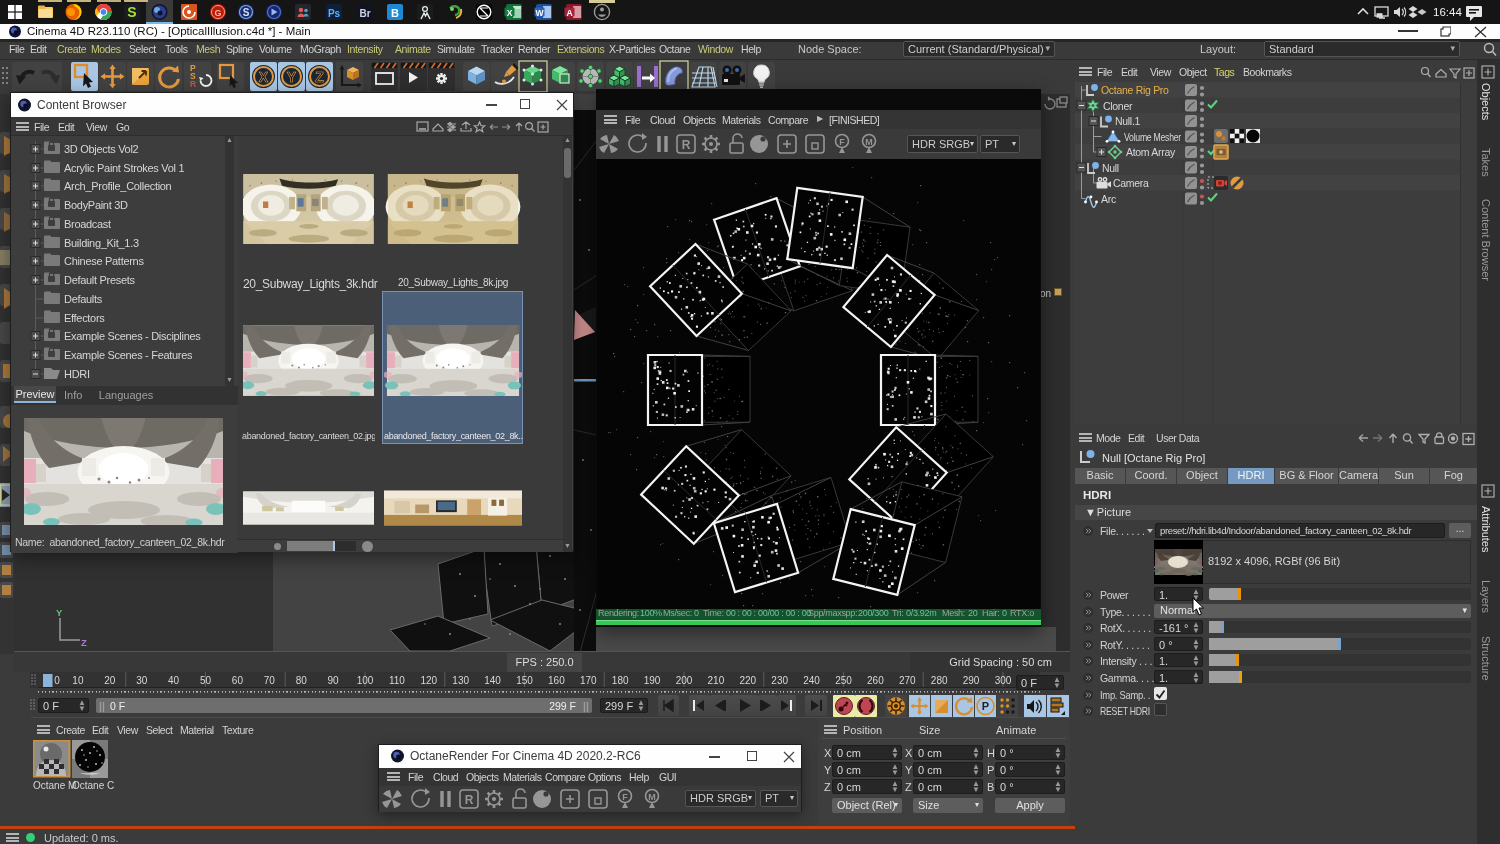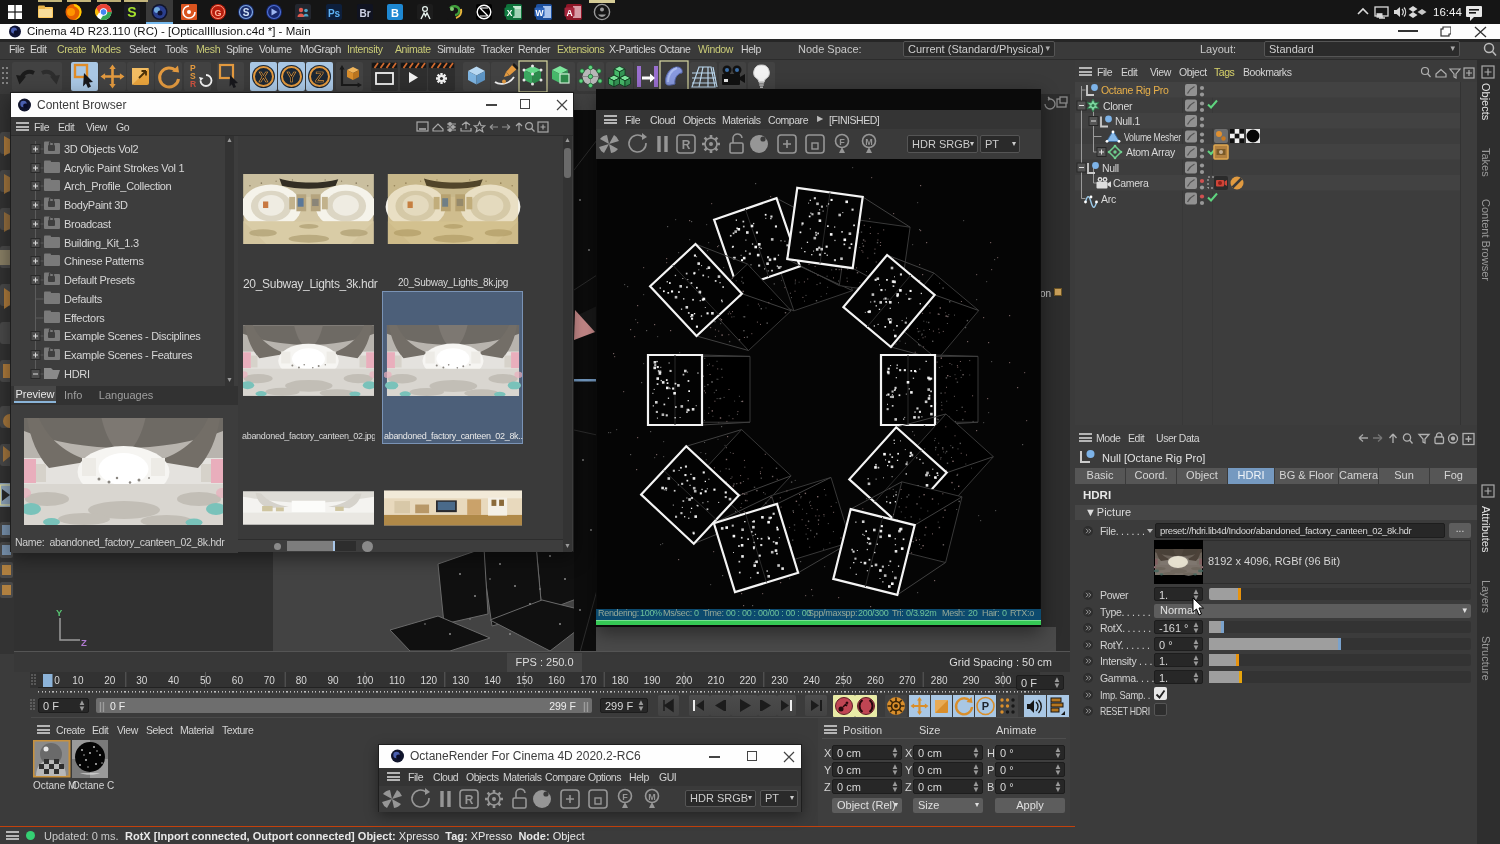--- a/index.html
+++ b/index.html
@@ -741,25 +741,24 @@
       <div class="abs field" style="left:177px;top:27px;width:70px;height:15px;padding:1px 4px;">0 °<span class="spin">▲<br>▼</span></div>
  <div class="abs txt" style="left:169px;top:46px;">P</div>
       <div class="abs field" style="left:177px;top:44px;width:70px;height:15px;padding:1px 4px;">0 °<span class="spin">▲<br>▼</span></div>
  <div class="abs txt" style="left:169px;top:63px;">B</div>
       <div class="abs field" style="left:177px;top:61px;width:70px;height:15px;padding:1px 4px;">0 °<span class="spin">▲<br>▼</span></div>
  <div class="abs" style="left:14px;top:80px;width:70px;height:15px;background:#5d5d5d;border-radius:2px;color:#e0e0e0;font-size:11px;padding:1px 5px;">Object (Rel)<span style="position:absolute;right:4px;top:2px;font-size:8px;">▾</span></div>
  <div class="abs" style="left:95px;top:80px;width:70px;height:15px;background:#5d5d5d;border-radius:2px;color:#e0e0e0;font-size:11px;padding:1px 5px;">Size<span style="position:absolute;right:4px;top:2px;font-size:8px;">▾</span></div>
  <div class="abs" style="left:177px;top:80px;width:70px;height:15px;background:#5d5d5d;border-radius:2px;color:#e0e0e0;font-size:11px;text-align:center;padding:1px 0;">Apply</div>
 </div>
 
-<div class="abs" id="statusbar" style="left:0;top:826px;width:1500px;height:18px;background:#3b3b3b;border-top:1px solid #c2410c;">
+<div class="abs" id="statusbar" style="left:0;top:826px;width:1500px;height:18px;background:#3b3b3b;border-top:3px solid #c2410c;">
  <span class="ham abs" style="left:6px;top:4px;"></span>
  <div class="abs" style="left:26px;top:4px;width:9px;height:9px;border-radius:50%;background:#35d073;"></div>
  <div class="abs txt" style="left:44px;top:3px;color:#c9c9c9;">Updated: 0 ms.</div>
- <div class="abs txt" style="left:125px;top:3px;color:#e8e8e8;"><b>RotX [Inport connected, Outport connected] Object:</b>&nbsp;Xpresso&nbsp; <b>Tag:</b>&nbsp;XPresso&nbsp; <b>Node:</b>&nbsp;Object</div>
 </div>
 
 <div class="abs" id="objman" style="left:1075px;top:60px;width:402px;height:365px;background:#3b3b3b;">
  <span class="ham abs" style="left:4px;top:7px;"></span>
  <div class="abs mtxt" style="left:0;top:6px;width:402px;height:14px;">
         <span class="abs" style="left:22px;">File</span>
         <span class="abs" style="left:46px;">Edit</span>
         <span class="abs" style="left:75px;">View</span>
         <span class="abs" style="left:104px;">Object</span>
         <span class="abs" style="left:139px;color:#d8d26a">Tags</span>
@@ -2871,21 +2870,21 @@
           <rect x="277.1" y="392.9" width="1.3" height="1.3" fill="#fff" opacity="0.91"></rect>
           <rect x="291.0" y="426.2" width="2.6" height="2.6" fill="#fff" opacity="0.90"></rect>
           <rect x="297.6" y="379.1" width="1.3" height="1.3" fill="#fff" opacity="0.80"></rect>
           <rect x="254.3" y="389.8" width="1.7" height="1.7" fill="#fff" opacity="0.74"></rect>
           <rect x="258.6" y="414.7" width="1.3" height="1.3" fill="#fff" opacity="0.72"></rect>
           <rect x="292.5" y="401.5" width="1.7" height="1.7" fill="#fff" opacity="0.81"></rect>
           <rect x="277.7" y="404.6" width="2.6" height="2.6" fill="#fff" opacity="0.76"></rect>
           <rect x="291.1" y="375.7" width="1.3" height="1.3" fill="#fff" opacity="0.91"></rect>
         </g>
       </svg>
- <div class="abs" style="left:0;top:520px;width:445px;height:11px;background:#0c4a6e;font-size:9px;letter-spacing:-0.3px;color:#6ec29a;">
+ <div class="abs" style="left:0;top:520px;width:445px;height:11px;background:#14532d;font-size:9px;letter-spacing:-0.3px;color:#6ec29a;">
   <span class="abs" style="left:2px;top:-1px;color:#95a897;">Rendering:</span>
         <span class="abs" style="left:44px;top:-1px;">100%</span>
   <span class="abs" style="left:67px;top:-1px;color:#95a897;">Ms/sec:</span>
         <span class="abs" style="left:98px;top:-1px;">0</span>
   <span class="abs" style="left:107px;top:-1px;color:#95a897;">Time:</span>
         <span class="abs" style="left:130px;top:-1px;">00 : 00 : 00/00 : 00 : 00</span>
   <span class="abs" style="left:212px;top:-1px;color:#95a897;">Spp/maxspp:</span>
         <span class="abs" style="left:262px;top:-1px;">200/300</span>
   <span class="abs" style="left:296px;top:-1px;color:#95a897;">Tri:</span>
         <span class="abs" style="left:310px;top:-1px;">0/3.92m</span>

